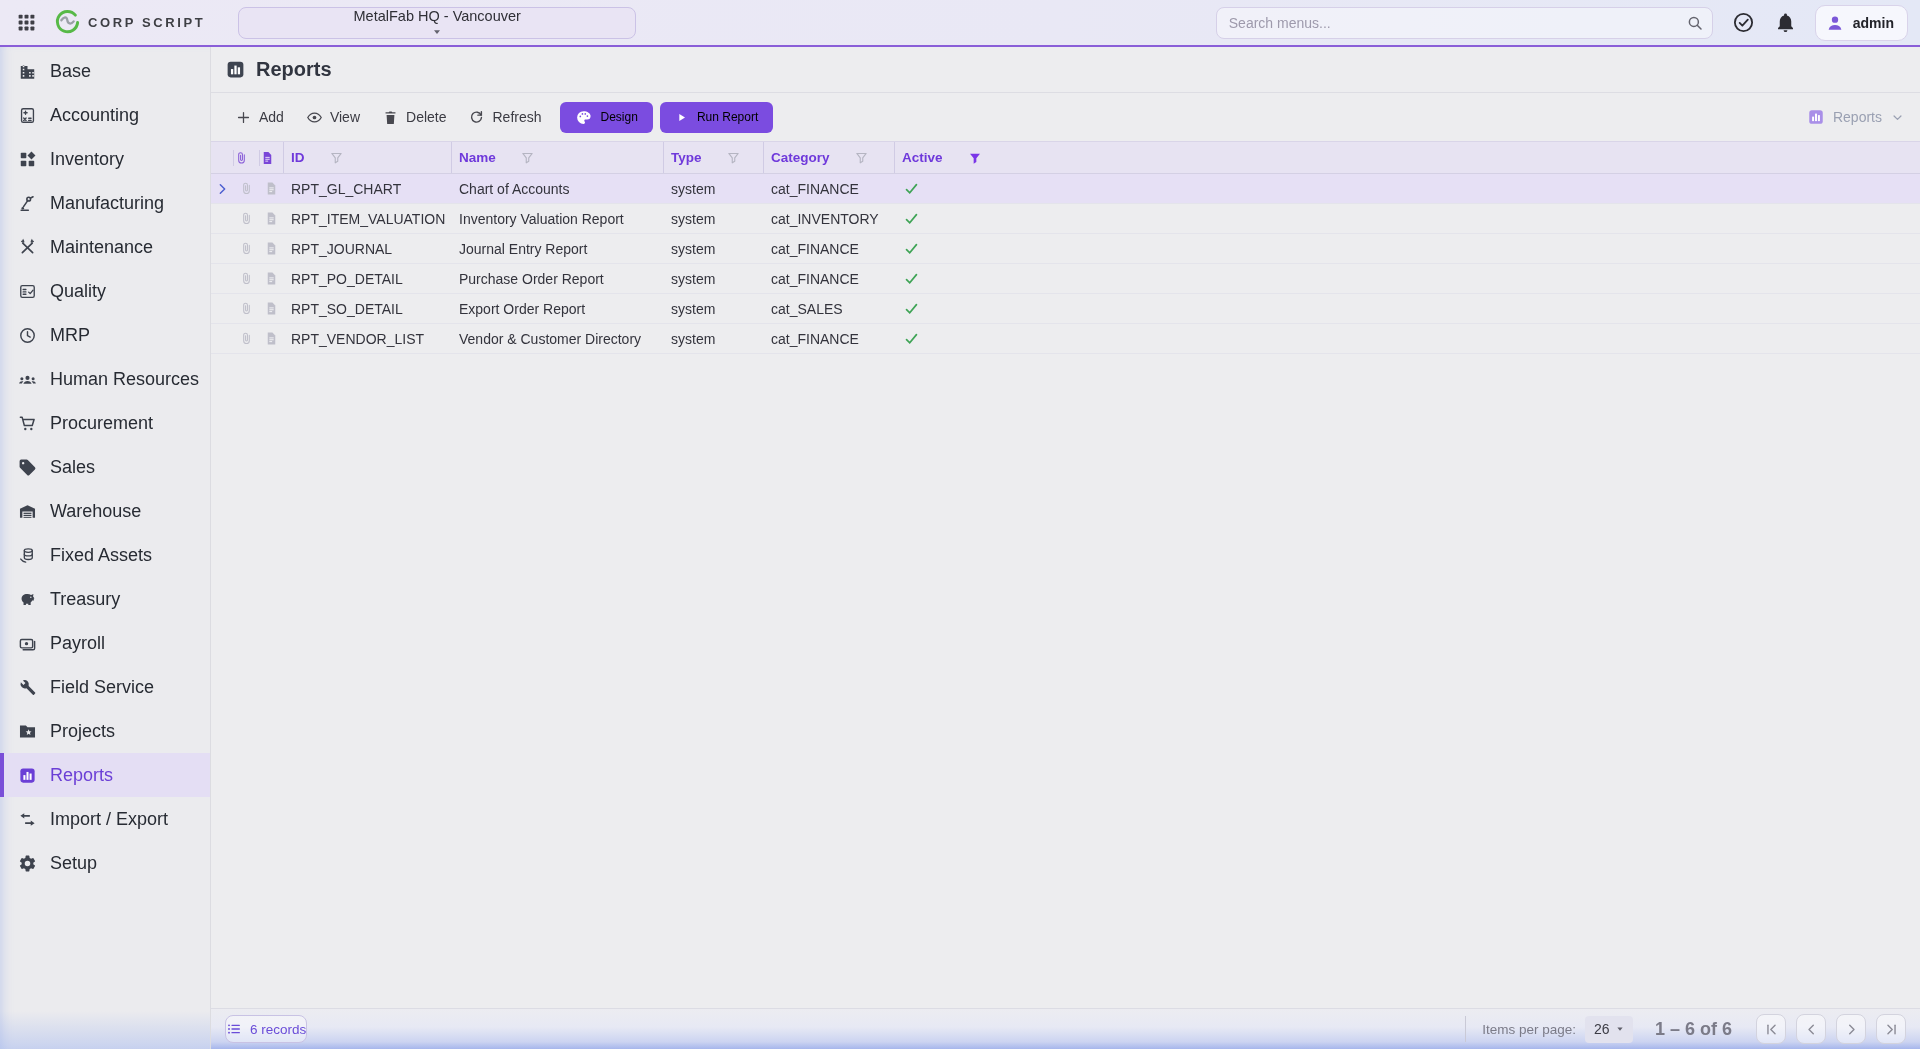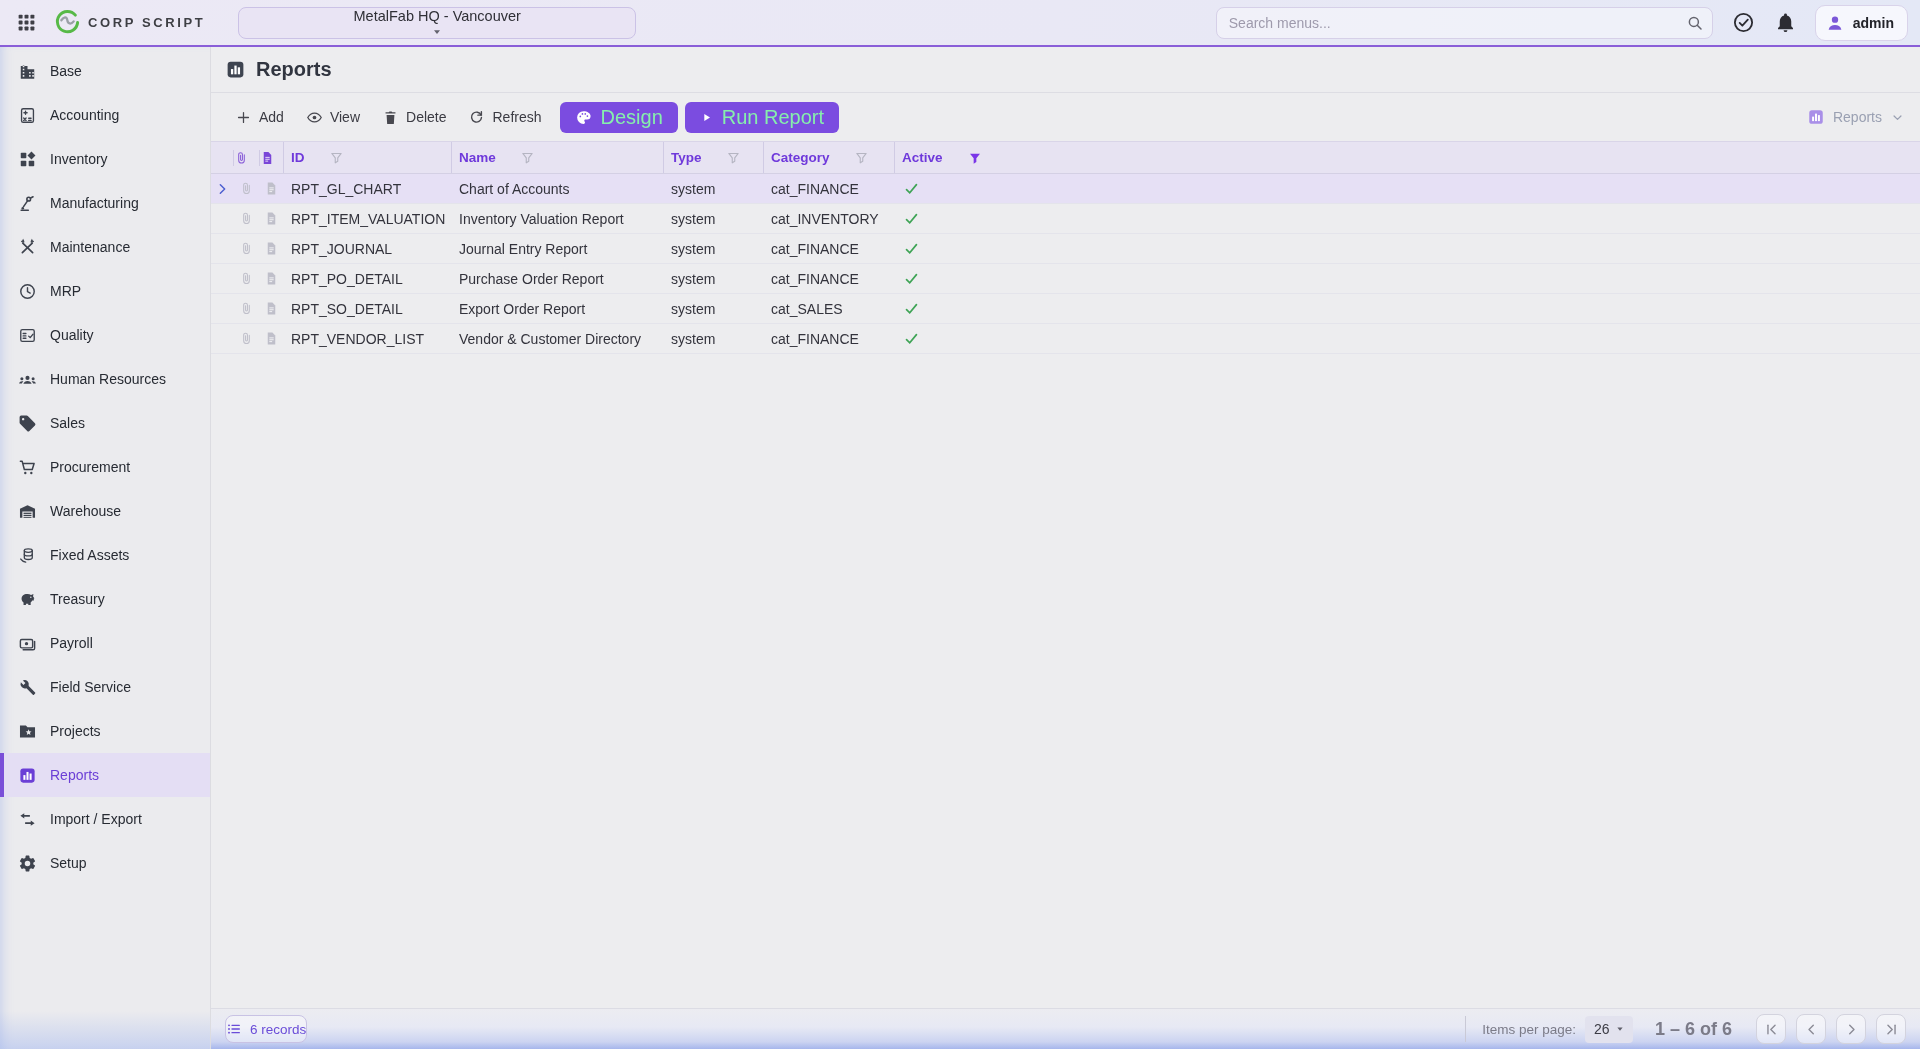--- a/index.html
+++ b/index.html
@@ -33,36 +33,36 @@
   .user-chip span.name { margin-left:8px; font-size:14px; font-weight:bold; color:#222329; }
 
   
   .sidebar { position:absolute; top:47px; left:0; bottom:0; width:211px; background:#ebebee;
     border-right:1px solid #dcdce1; padding-top:2px; z-index:10;
     box-shadow:inset 9px 0 12px -8px rgba(120,150,230,.38); }
   .sidebar::after { content:""; position:absolute; left:0; right:0; bottom:0; height:38px;
     background:linear-gradient(180deg, rgba(170,190,240,0), rgba(165,185,240,.5)); pointer-events:none; }
   .side-item { height:44px; display:flex; align-items:center; padding-left:18px; cursor:pointer; }
   .side-item .s-ic { width:19px; height:19px; color:#3e434e; }
-  .side-item .s-label { margin-left:13px; font-size:14px; font-weight:500; color:#272b33; }
+  .side-item .s-label { margin-left:13px; font-size:18px; font-weight:500; color:#272b33; }
   .side-item.active { background:#e4def4; border-left:4px solid #7a4fd8; padding-left:14px; }
   .side-item.active .s-ic, .side-item.active .s-label { color:#6b3fd6; }
 
   
   .main { position:absolute; top:47px; left:211px; right:0; bottom:0; background:#ededef; }
   .page-header { height:46px; display:flex; align-items:center; padding-left:14px; border-bottom:1px solid #dddde3; }
   .page-header .icon { width:21px; height:21px; color:#3e4450; }
   .page-title { margin-left:10px; font-size:20px; font-weight:bold; color:#313540; }
 
   .toolbar { height:48px; display:flex; align-items:center; padding-left:13px; }
   .tbtn { display:flex; align-items:center; gap:7px; padding:6px 11px; border-radius:6px; cursor:pointer;
     font-size:14px; color:#3b3b43; background:transparent; border:none; font-family:"Liberation Sans", sans-serif; }
   .tbtn .icon { width:17px; height:17px; color:#48484f; }
   .pbtn { display:flex; align-items:center; gap:9px; height:31px; padding:2px 15px; margin-left:7px;
-    border-radius:6px; background:#7b4ce0; color:#86efac; font-size:20px; border:none; cursor:pointer;
+    border-radius:6px; background:#7b4ce0; color:#000000; font-size:12px; border:none; cursor:pointer;
     font-family:"Liberation Sans", sans-serif; }
   .pbtn .icon { color:#fff; }
   .pbtn .pal { width:17px; height:17px; } .pbtn .ply { width:13px; height:13px; }
   .view-selector { margin-left:auto; margin-right:15px; display:flex; align-items:center; gap:8px; cursor:pointer; }
   .view-selector .chart { width:18px; height:18px; color:#a98fe8; }
   .view-selector .lbl { font-size:14px; color:#9aa0b2; }
   .view-selector .chev { width:15px; height:15px; color:#9aa0b2; }
 
   
   .grid { width:100%; }
@@ -216,67 +216,67 @@
           <path d="M6 6.5l12.5 12"></path>
           <path d="M18 6.5l-12.5 12"></path>
           <path d="M4.6 4.6l3 .8-.8-3z" fill="currentColor" stroke-width="1.2"></path>
           <path d="M19.4 4.6l-3 .8.8-3z" fill="currentColor" stroke-width="1.2"></path>
         </svg>
       </span>
       <span class="s-label">Maintenance</span>
     </div>
     <div class="side-item">
       <span class="icon s-ic">
-        <svg viewBox="0 0 24 24" fill="none" stroke="currentColor" stroke-width="1.8" stroke-linecap="round">
-          <circle cx="12" cy="12" r="8.5"></circle>
-          <path d="M12 7.2V12l3.4 2"></path>
-        </svg>
-      </span>
-      <span class="s-label">MRP</span>
-    </div>
-    <div class="side-item">
-      <span class="icon s-ic">
         <svg viewBox="0 0 24 24" fill="none" stroke="currentColor" stroke-width="1.7" stroke-linecap="round" stroke-linejoin="round">
           <rect x="3.5" y="4.5" width="17" height="15" rx="2"></rect>
           <path d="M6.5 9.5h3.5M6.5 12.5h3.5M6.5 15.5h3.5"></path>
           <path d="M13.5 12.8l1.9 1.9 3.6-4.4"></path>
         </svg>
       </span>
       <span class="s-label">Quality</span>
+    </div>
+    <div class="side-item">
+      <span class="icon s-ic">
+        <svg viewBox="0 0 24 24" fill="none" stroke="currentColor" stroke-width="1.8" stroke-linecap="round">
+          <circle cx="12" cy="12" r="8.5"></circle>
+          <path d="M12 7.2V12l3.4 2"></path>
+        </svg>
+      </span>
+      <span class="s-label">MRP</span>
     </div>
     <div class="side-item">
       <span class="icon s-ic">
         <svg viewBox="0 0 24 24" fill="currentColor">
           <circle cx="12" cy="10" r="2.6"></circle>
           <path d="M6.8 17.5c.6-2.4 2.7-3.7 5.2-3.7s4.6 1.3 5.2 3.7z"></path>
           <circle cx="4.9" cy="11" r="1.9"></circle>
           <path d="M1.4 17c.5-1.9 1.9-2.9 3.7-2.9.6 0 1.2.1 1.7.4-1 .9-1.7 1.7-2 2.5z"></path>
           <circle cx="19.1" cy="11" r="1.9"></circle>
           <path d="M22.6 17c-.5-1.9-1.9-2.9-3.7-2.9-.6 0-1.2.1-1.7.4 1 .9 1.7 1.7 2 2.5z"></path>
         </svg>
       </span>
       <span class="s-label">Human Resources</span>
     </div>
     <div class="side-item">
       <span class="icon s-ic">
-        <svg viewBox="0 0 24 24">
-          <path fill="currentColor" fill-rule="evenodd" d="M21.4 11.6l-9-9A2 2 0 0 0 11 2H4a2 2 0 0 0-2 2v7c0 .6.2 1 .6 1.4l9 9a2 2 0 0 0 2.8 0l7-7a2 2 0 0 0 0-2.8zM6.5 8A1.5 1.5 0 1 1 6.5 5a1.5 1.5 0 0 1 0 3z"></path>
-        </svg>
-      </span>
-      <span class="s-label">Sales</span>
-    </div>
-    <div class="side-item">
-      <span class="icon s-ic">
         <svg viewBox="0 0 24 24" fill="none" stroke="currentColor" stroke-width="1.9" stroke-linecap="round" stroke-linejoin="round">
           <path d="M3 4h2.2L8 14.5h10l2.3-7.5H6"></path>
           <circle cx="9.2" cy="19" r="1.5" fill="currentColor" stroke="none"></circle>
           <circle cx="16.8" cy="19" r="1.5" fill="currentColor" stroke="none"></circle>
         </svg>
       </span>
       <span class="s-label">Procurement</span>
+    </div>
+    <div class="side-item">
+      <span class="icon s-ic">
+        <svg viewBox="0 0 24 24">
+          <path fill="currentColor" fill-rule="evenodd" d="M21.4 11.6l-9-9A2 2 0 0 0 11 2H4a2 2 0 0 0-2 2v7c0 .6.2 1 .6 1.4l9 9a2 2 0 0 0 2.8 0l7-7a2 2 0 0 0 0-2.8zM6.5 8A1.5 1.5 0 1 1 6.5 5a1.5 1.5 0 0 1 0 3z"></path>
+        </svg>
+      </span>
+      <span class="s-label">Sales</span>
     </div>
     <div class="side-item">
       <span class="icon s-ic">
         <svg viewBox="0 0 24 24">
           <path fill="currentColor" d="M2.5 20V8.5L12 4l9.5 4.5V20h-3v-8h-13v8h-3z"></path>
           <g fill="currentColor">
             <rect x="7" y="13.5" width="10" height="1.6"></rect>
             <rect x="7" y="16.2" width="10" height="1.6"></rect>
             <rect x="7" y="18.9" width="10" height="1.1"></rect>
           </g>

